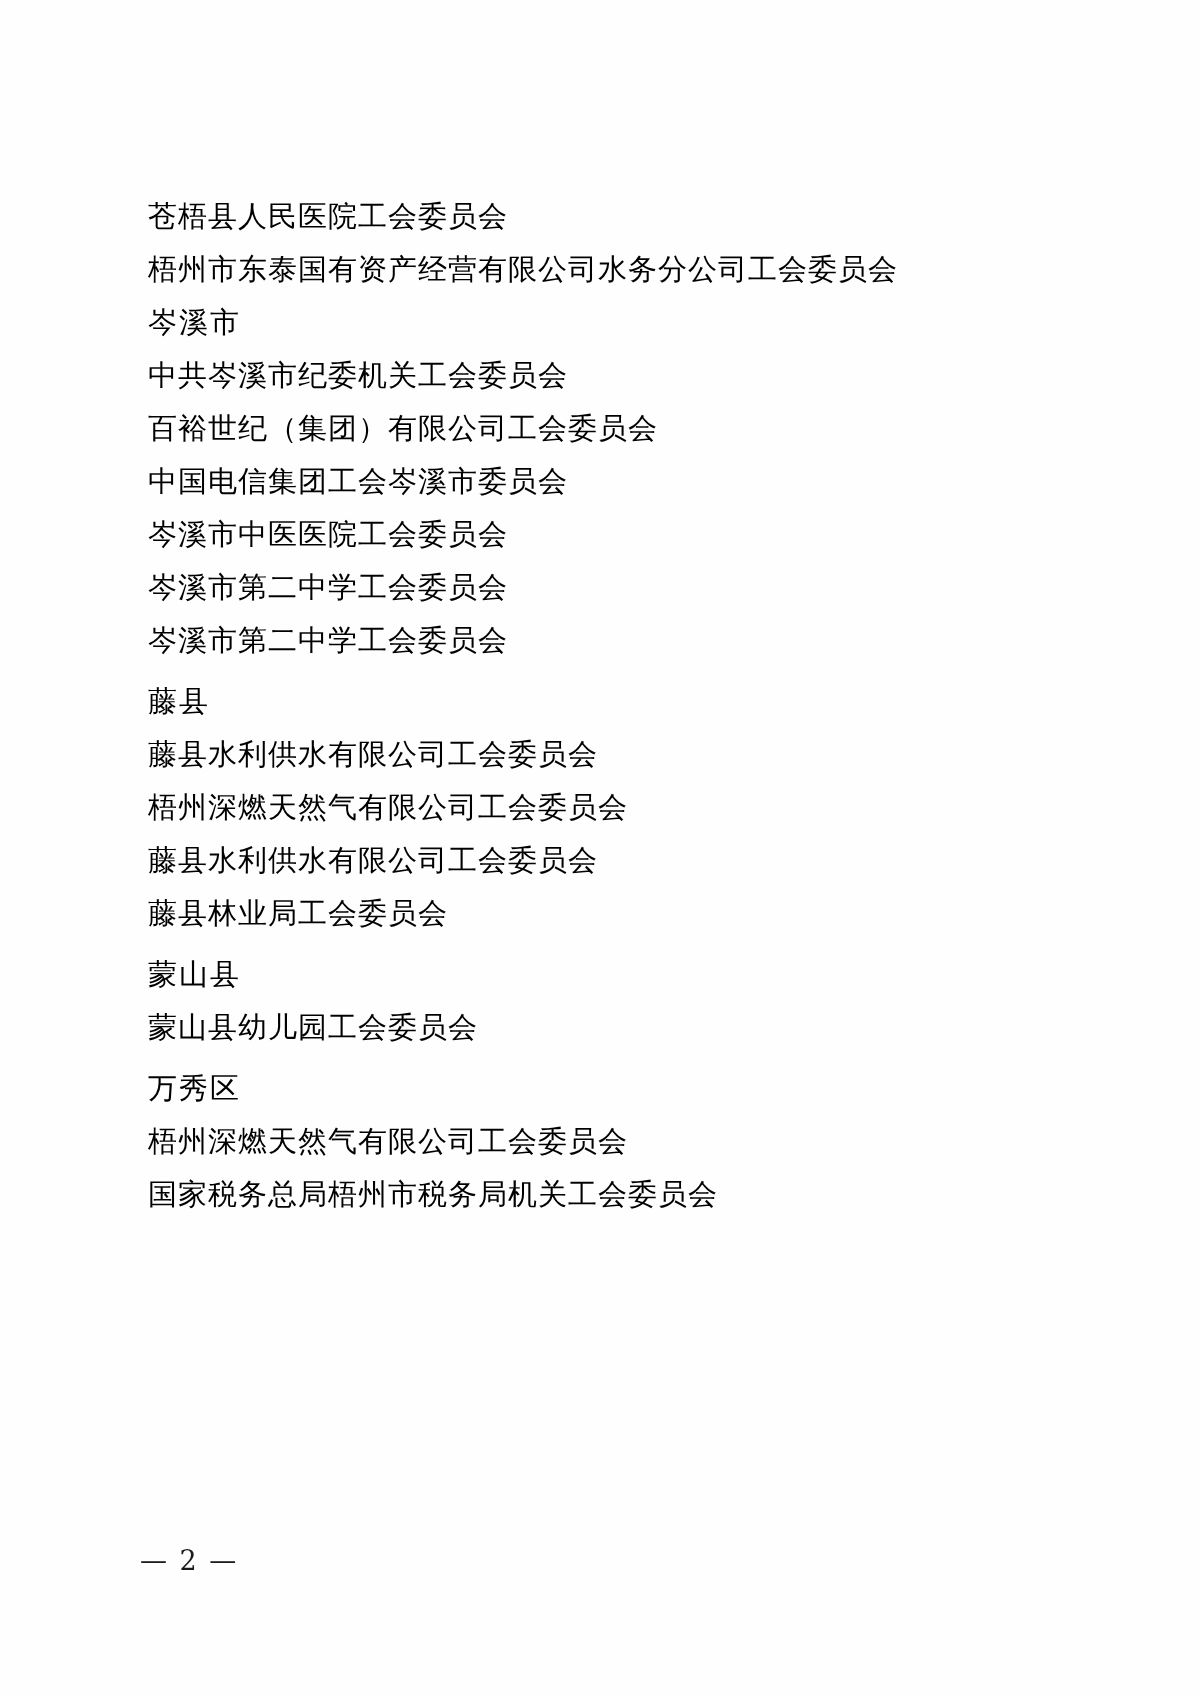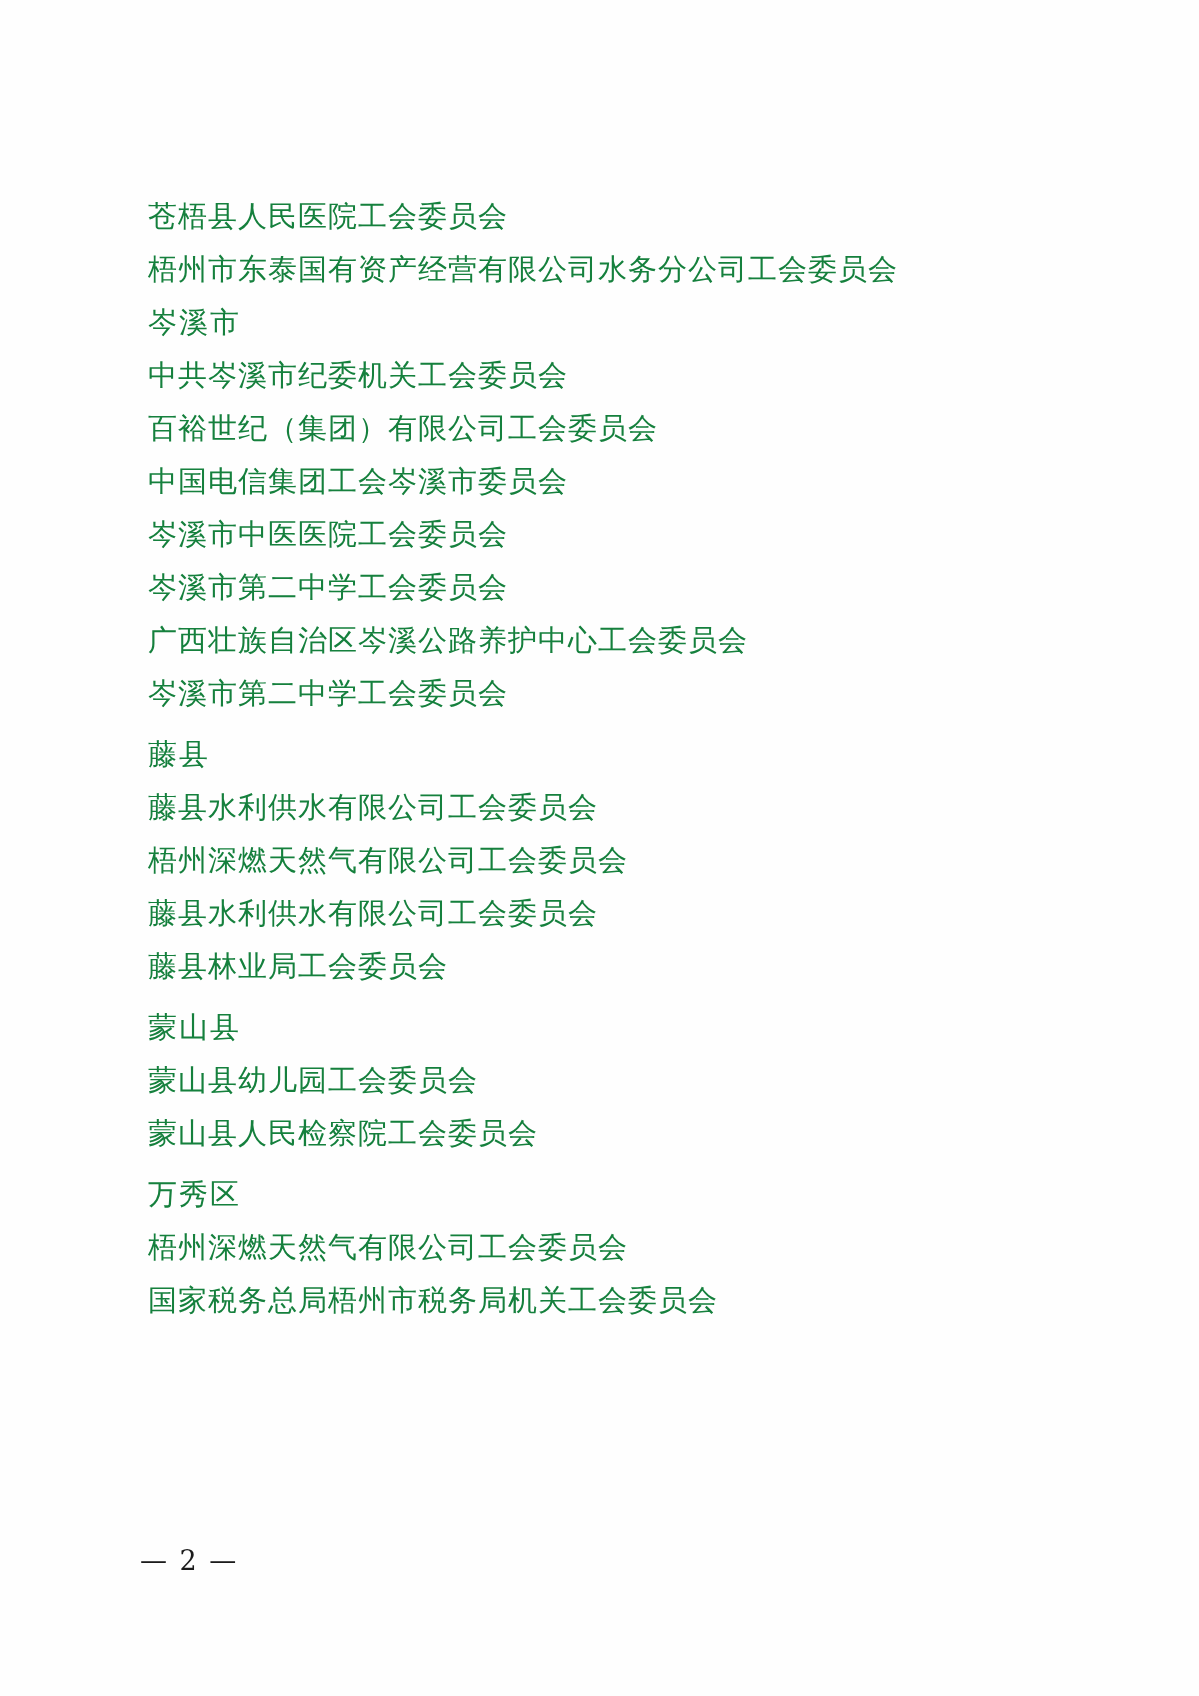--- a/index.html
+++ b/index.html
@@ -23,21 +23,21 @@
     position: absolute;
     left: 140px;
     top: 190px;
     width: 900px;
   }
   .doc-line {
     font-size: 29px;
     line-height: 53px;
     letter-spacing: 1px;
     white-space: nowrap;
-    color: #15803d;
+    color: #000000;
   }
   .doc-line.entry {
     text-indent: 8px;
   }
   .doc-line.heading {
     font-weight: normal;
     text-indent: 8px;
     letter-spacing: 2px;
   }
   .spacer-before {
@@ -58,28 +58,26 @@
 <div class="page">
   <div class="content" id="doc-content">
       <div class="doc-line entry">苍梧县人民医院工会委员会</div>
       <div class="doc-line entry">梧州市东泰国有资产经营有限公司水务分公司工会委员会</div>
       <div class="doc-line heading">岑溪市</div>
       <div class="doc-line entry">中共岑溪市纪委机关工会委员会</div>
       <div class="doc-line entry">百裕世纪（集团）有限公司工会委员会</div>
       <div class="doc-line entry">中国电信集团工会岑溪市委员会</div>
       <div class="doc-line entry">岑溪市中医医院工会委员会</div>
       <div class="doc-line entry">岑溪市第二中学工会委员会</div>
-      <div class="doc-line entry">广西壮族自治区岑溪公路养护中心工会委员会</div>
       <div class="doc-line entry">岑溪市第二中学工会委员会</div>
       <div class="doc-line heading spacer-before">藤县</div>
       <div class="doc-line entry">藤县水利供水有限公司工会委员会</div>
       <div class="doc-line entry">梧州深燃天然气有限公司工会委员会</div>
       <div class="doc-line entry">藤县水利供水有限公司工会委员会</div>
       <div class="doc-line entry">藤县林业局工会委员会</div>
       <div class="doc-line heading spacer-before">蒙山县</div>
       <div class="doc-line entry">蒙山县幼儿园工会委员会</div>
-      <div class="doc-line entry">蒙山县人民检察院工会委员会</div>
       <div class="doc-line heading spacer-before">万秀区</div>
       <div class="doc-line entry">梧州深燃天然气有限公司工会委员会</div>
       <div class="doc-line entry">国家税务总局梧州市税务局机关工会委员会</div>
     </div>
   <div class="page-number">— 2 —</div>
 </div>
 
 </body></html>

